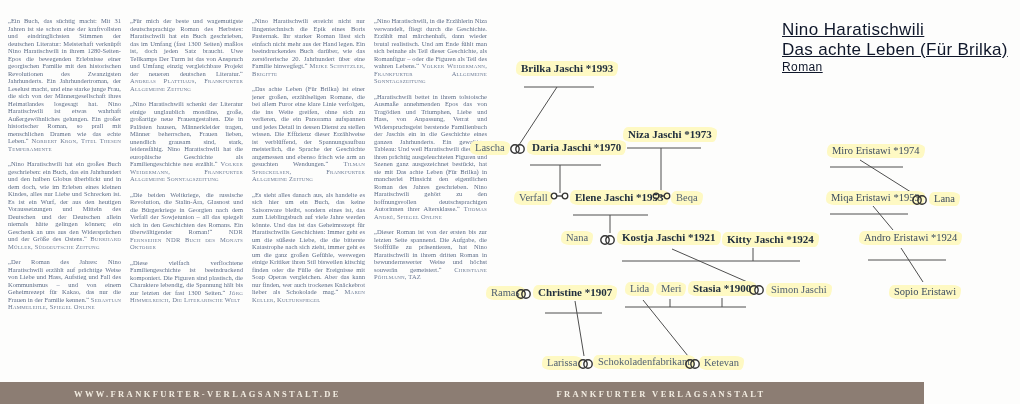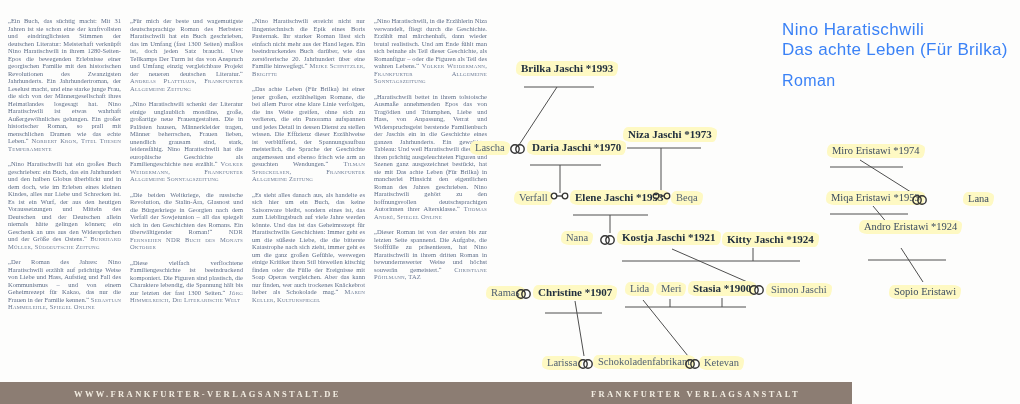--- a/index.html
+++ b/index.html
@@ -8,36 +8,36 @@
   
   .quote-col{position:absolute;top:17px;width:113px;height:362px;overflow:hidden;
              color:#5e6d88;font-size:6.5px;line-height:7.5px;text-align:justify;}
   .quote-col p{margin:0 0 8px 0;}
   .src{font-variant:small-caps;letter-spacing:.2px;color:#6b7a94;}
   
   #title-block{position:absolute;left:782px;top:20px;color:#9d3a37;
                font-family:"Liberation Sans",sans-serif;line-height:1.18;}
   #title-author{font-size:17px;letter-spacing:.4px;font-weight:400;}
   #title-main{font-size:17px;letter-spacing:.3px;font-weight:400;text-align:right;}
-  #title-roman{font-size:16px;margin-top:12px;letter-spacing:.4px;}
+  #title-roman{font-size:12px;margin-top:0;letter-spacing:.4px;}
   
   #tree-lines{position:absolute;left:0;top:0;z-index:1;pointer-events:none;}
   .node{position:absolute;z-index:2;display:inline-block;background:#fef9c3;
         font-family:Liberation Serif, serif;font-size:10.5px;color:#506072;
         padding:1px 5px 2px 5px;border-radius:5px 9px 4px 8px/7px 4px 9px 5px;
         white-space:nowrap;}
   .node.primary{font-weight:bold;color:#22303f;font-size:11px;}
   .node.secondary{color:#3c4c60;}
   .union{position:absolute;z-index:3;line-height:0;}
   
-  #footer-bar{position:absolute;left:0;top:382px;width:852px;height:22px;background:#8c7d73;z-index:4;}
+  #footer-bar{position:absolute;left:0;top:382px;width:924px;height:22px;background:#8c7d73;z-index:4;}
   .footer-text{position:absolute;top:7px;color:#f3ede2;font-family:"Liberation Serif",serif;
                font-size:8.5px;font-weight:bold;letter-spacing:2.4px;text-align:center;}
   #footer-left{left:30px;width:355px;}
-  #footer-right{left:580px;width:220px;text-align:right;}
+  #footer-right{left:551px;width:220px;}
 </style>
 </head>
 <body>
 
 <div id="cover">
 
   <div id="quotes-root">
       <div class="quote-col" style="left: 8px;">
         <p><span>„Ein Buch, das süchtig macht: Mit 31 Jahren ist sie schon eine der kraftvollsten und eindringlichsten Stimmen der deutschen Literatur: Meisterhaft verknüpft Nino Haratischwili in ihrem 1280-Seiten-Epos die bewegenden Erlebnisse einer georgischen Familie mit den historischen Revolutionen des Zwanzigsten Jahrhunderts. Ein Jahrhundertroman, der Leselust macht, und eine starke junge Frau, die sich von der Männergesellschaft ihres Heimatlandes losgesagt hat. Nino Haratischwili ist etwas wahrhaft Außergewöhnliches gelungen. Ein großer historischer Roman, so prall mit menschlichen Dramen wie das echte Leben.“ </span><span class="src">Norbert Kron, Titel Thesen Temperamente</span></p>
         <p><span>„Nino Haratischwili hat ein großes Buch geschrieben: ein Buch, das ein Jahrhundert und den halben Globus überblickt und in dem doch, wie im Erleben eines kleinen Kindes, alles nur Liebe und Schrecken ist. Es ist ein Wurf, der aus den heutigen Voraussetzungen und Mitteln des Deutschen und der Deutschen allein niemals hätte gelingen können; ein Geschenk an uns aus den Widersprüchen und der Größe des Ostens.“ </span><span class="src">Burkhard Müller, Süddeutsche Zeitung</span></p>
@@ -54,21 +54,21 @@
         <p><span>„Das achte Leben (Für Brilka) ist einer jener großen, erzählseligen Romane, die bei allem Furor eine klare Linie verfolgen, die ins Weite greifen, ohne sich zu verlieren, die ein Panorama aufspannen und jedes Detail in dessen Dienst zu stellen wissen. Die Effizienz dieser Erzählweise ist verblüffend, der Spannungsaufbau meisterlich, die Sprache der Geschichte angemessen und ebenso frisch wie arm an gesuchten Wendungen.“ </span><span class="src">Tilman Spreckelsen, Frankfurter Allgemeine Zeitung</span></p>
         <p><span>„Es sieht alles danach aus, als handelte es sich hier um ein Buch, das keine Saisonware bleibt, sondern eines ist, das zum Lieblingsbuch auf viele Jahre werden könnte. Und das ist das Geheimrezept für Haratischwilis Geschichten: Immer geht es um die süßeste Liebe, die die bitterste Katastrophe nach sich zieht, immer geht es um die ganz großen Gefühle, weswegen einige Kritiker ihren Stil bisweilen kitschig finden oder die Fülle der Ereignisse mit Soap Operas vergleichen. Aber das kann nur finden, wer auch trockenes Knäckebrot lieber als Schokolade mag.“ </span><span class="src">Maren Keller, Kulturspiegel</span></p>
       </div>
       <div class="quote-col" style="left: 374px;">
         <p><span>„Nino Haratischwili, in die Erzählerin Niza verwandelt, fliegt durch die Geschichte. Erzählt mal märchenhaft, dann wieder brutal realistisch. Und am Ende fühlt man sich beinahe als Teil dieser Geschichte, als Romanfigur – oder die Figuren als Teil des wahren Lebens.“ </span><span class="src">Volker Weidermann, Frankfurter Allgemeine Sonntagszeitung</span></p>
         <p><span>„Haratischwili bettet in ihrem tolstoische Ausmaße annehmenden Epos das von Tragödien und Triumphen, Liebe und Hass, von Anpassung, Verrat und Widerspruchsgeist berstende Familienbuch der Jaschis ein in die Geschichte eines ganzen Jahrhunderts. Ein gewaltiges Tableau: Und weil Haratischwili dieses mit ihren prächtig ausgeleuchteten Figuren und Szenen ganz ausgezeichnet bestückt, hat sie mit Das achte Leben (Für Brilka) in mancherlei Hinsicht den eigentlichen Roman des Jahres geschrieben. Nino Haratischwili gehört zu den hoffnungsvollen deutschsprachigen Autorinnen ihrer Altersklasse.“ </span><span class="src">Thomas André, Spiegel Online</span></p>
         <p><span>„Dieser Roman ist von der ersten bis zur letzten Seite spannend. Die Aufgabe, die Stofffülle zu präsentieren, hat Nino Haratischwili in ihrem dritten Roman in bewundernswerter Weise und höchst souverän gemeistert.“ </span><span class="src">Christiane Pöhlmann, TAZ</span></p>
       </div>
     </div>
 
-  <div id="title-block" style="color: #3b82f6;">
+  <div id="title-block" style="color: #0f172a; text-decoration: underline;">
     <div id="title-author">Nino Haratischwili</div>
     <div id="title-main">Das achte Leben (Für Brilka)</div>
     <div id="title-roman">Roman</div>
   </div>
 
   <svg id="tree-lines" width="1020" height="404">
     <g stroke="#4f4f4f" stroke-width="1" fill="none">
       <line x1="524" y1="87" x2="594" y2="87"></line>
       <line x1="557" y1="87" x2="519" y2="145"></line>
       <line x1="530" y1="165" x2="601" y2="165"></line>
@@ -110,22 +110,22 @@
       <div class="node primary" style="left: 533px; top: 285px;">Christine *1907</div>
       <div class="node minor" style="left: 625px; top: 282px;">Lida</div>
       <div class="node minor" style="left: 656px; top: 282px;">Meri</div>
       <div class="node primary" style="left: 688px; top: 281px;">Stasia *1900</div>
       <div class="node minor" style="left: 766px; top: 283px;">Simon Jaschi</div>
       <div class="node minor" style="left: 542px; top: 356px;">Larissa</div>
       <div class="node minor" style="left: 593px; top: 355px;">Schokoladenfabrikant</div>
       <div class="node minor" style="left: 699px; top: 356px;">Ketevan</div>
       <div class="node secondary" style="left: 827px; top: 144px;">Miro Eristawi *1974</div>
       <div class="node secondary" style="left: 826px; top: 191px;">Miqa Eristawi *1953</div>
-      <div class="node secondary" style="left: 929px; top: 192px; margin-left: 34px;">Lana</div>
-      <div class="node secondary" style="left: 859px; top: 220px;">Andro Eristawi *1924</div>
+      <div class="node secondary" style="left: 929px; top: 192px;">Lana</div>
+      <div class="node secondary" style="left: 859px; top: 231px;">Andro Eristawi *1924</div>
       <div class="node secondary" style="left: 889px; top: 285px;">Sopio Eristawi</div>
       <span class="union" style="left: 509px; top: 143px;"><svg width="17" height="12" viewBox="0 0 17 12">
           <circle cx="6" cy="6" r="4.2" fill="none" stroke="#333" stroke-width="1.4"></circle>
           <circle cx="11" cy="6" r="4.2" fill="none" stroke="#333" stroke-width="1.4"></circle>
         </svg></span>
       <span class="union" style="left: 550px; top: 191px;"><svg width="19" height="10" viewBox="0 0 19 10">
           <circle cx="4" cy="5" r="2.8" fill="none" stroke="#333" stroke-width="1.3"></circle>
           <circle cx="15" cy="5" r="2.8" fill="none" stroke="#333" stroke-width="1.3"></circle>
           <line x1="6.8" y1="5" x2="12.2" y2="5" stroke="#333" stroke-width="1.3"></line>
         </svg></span>

